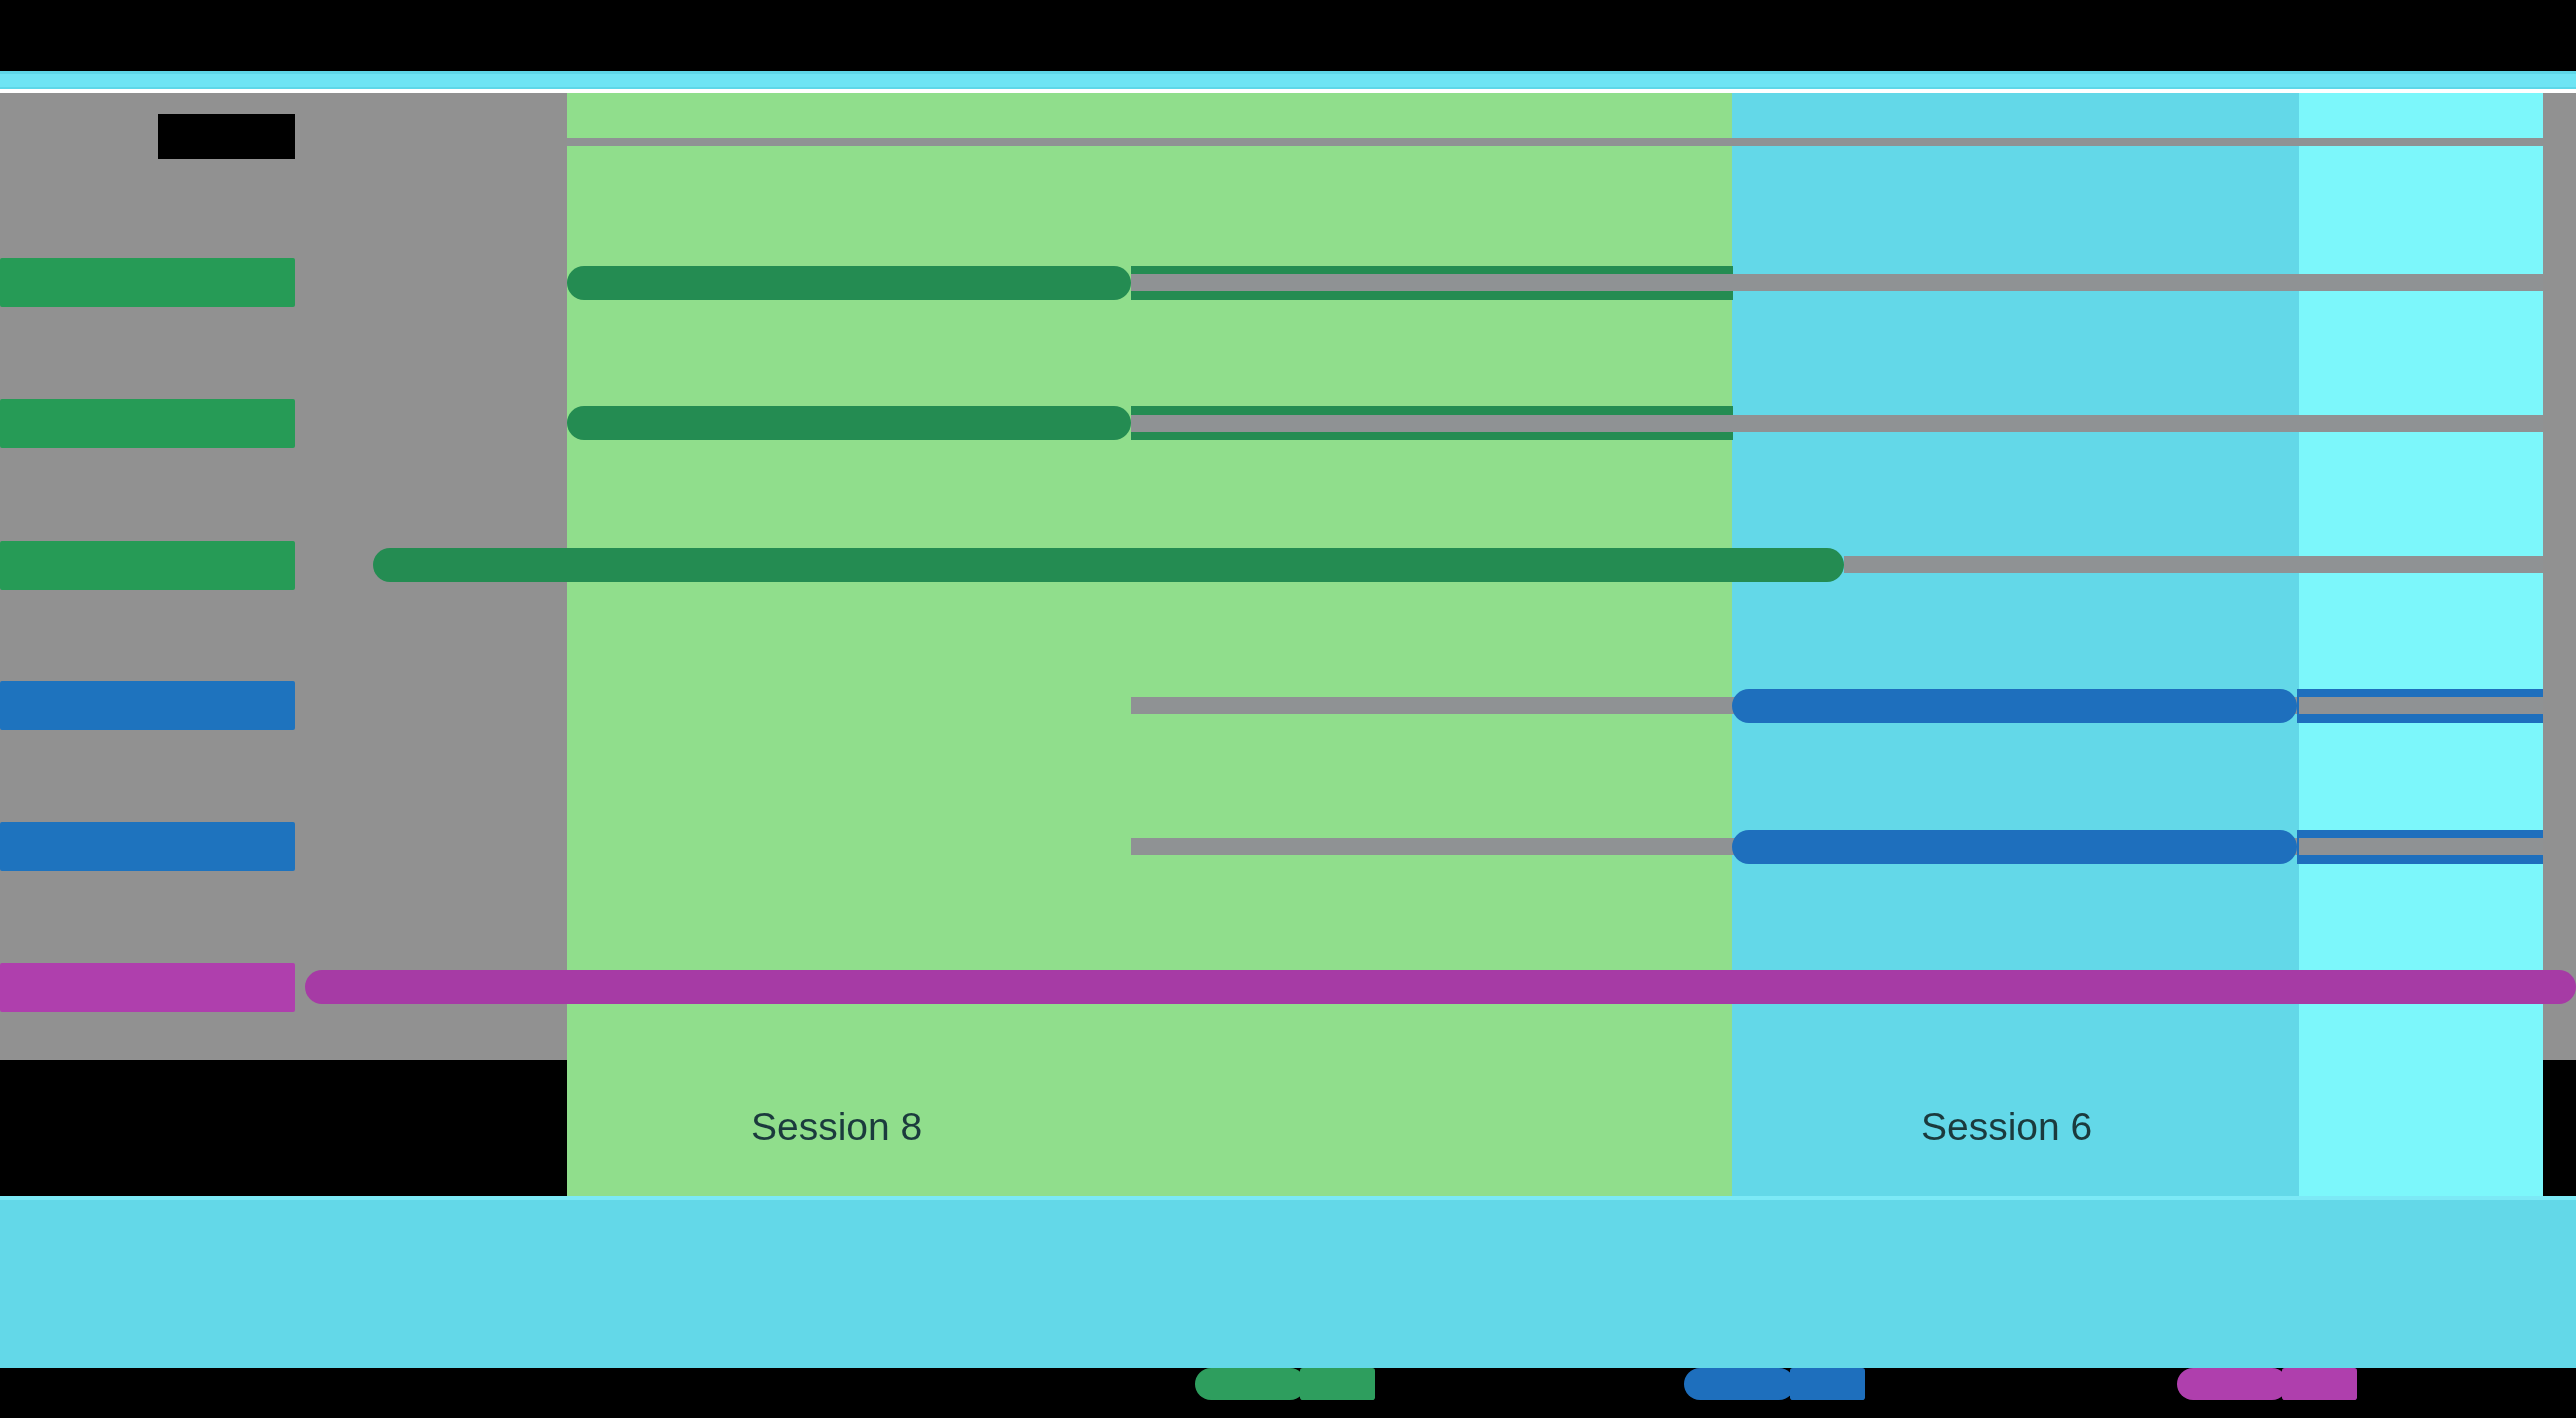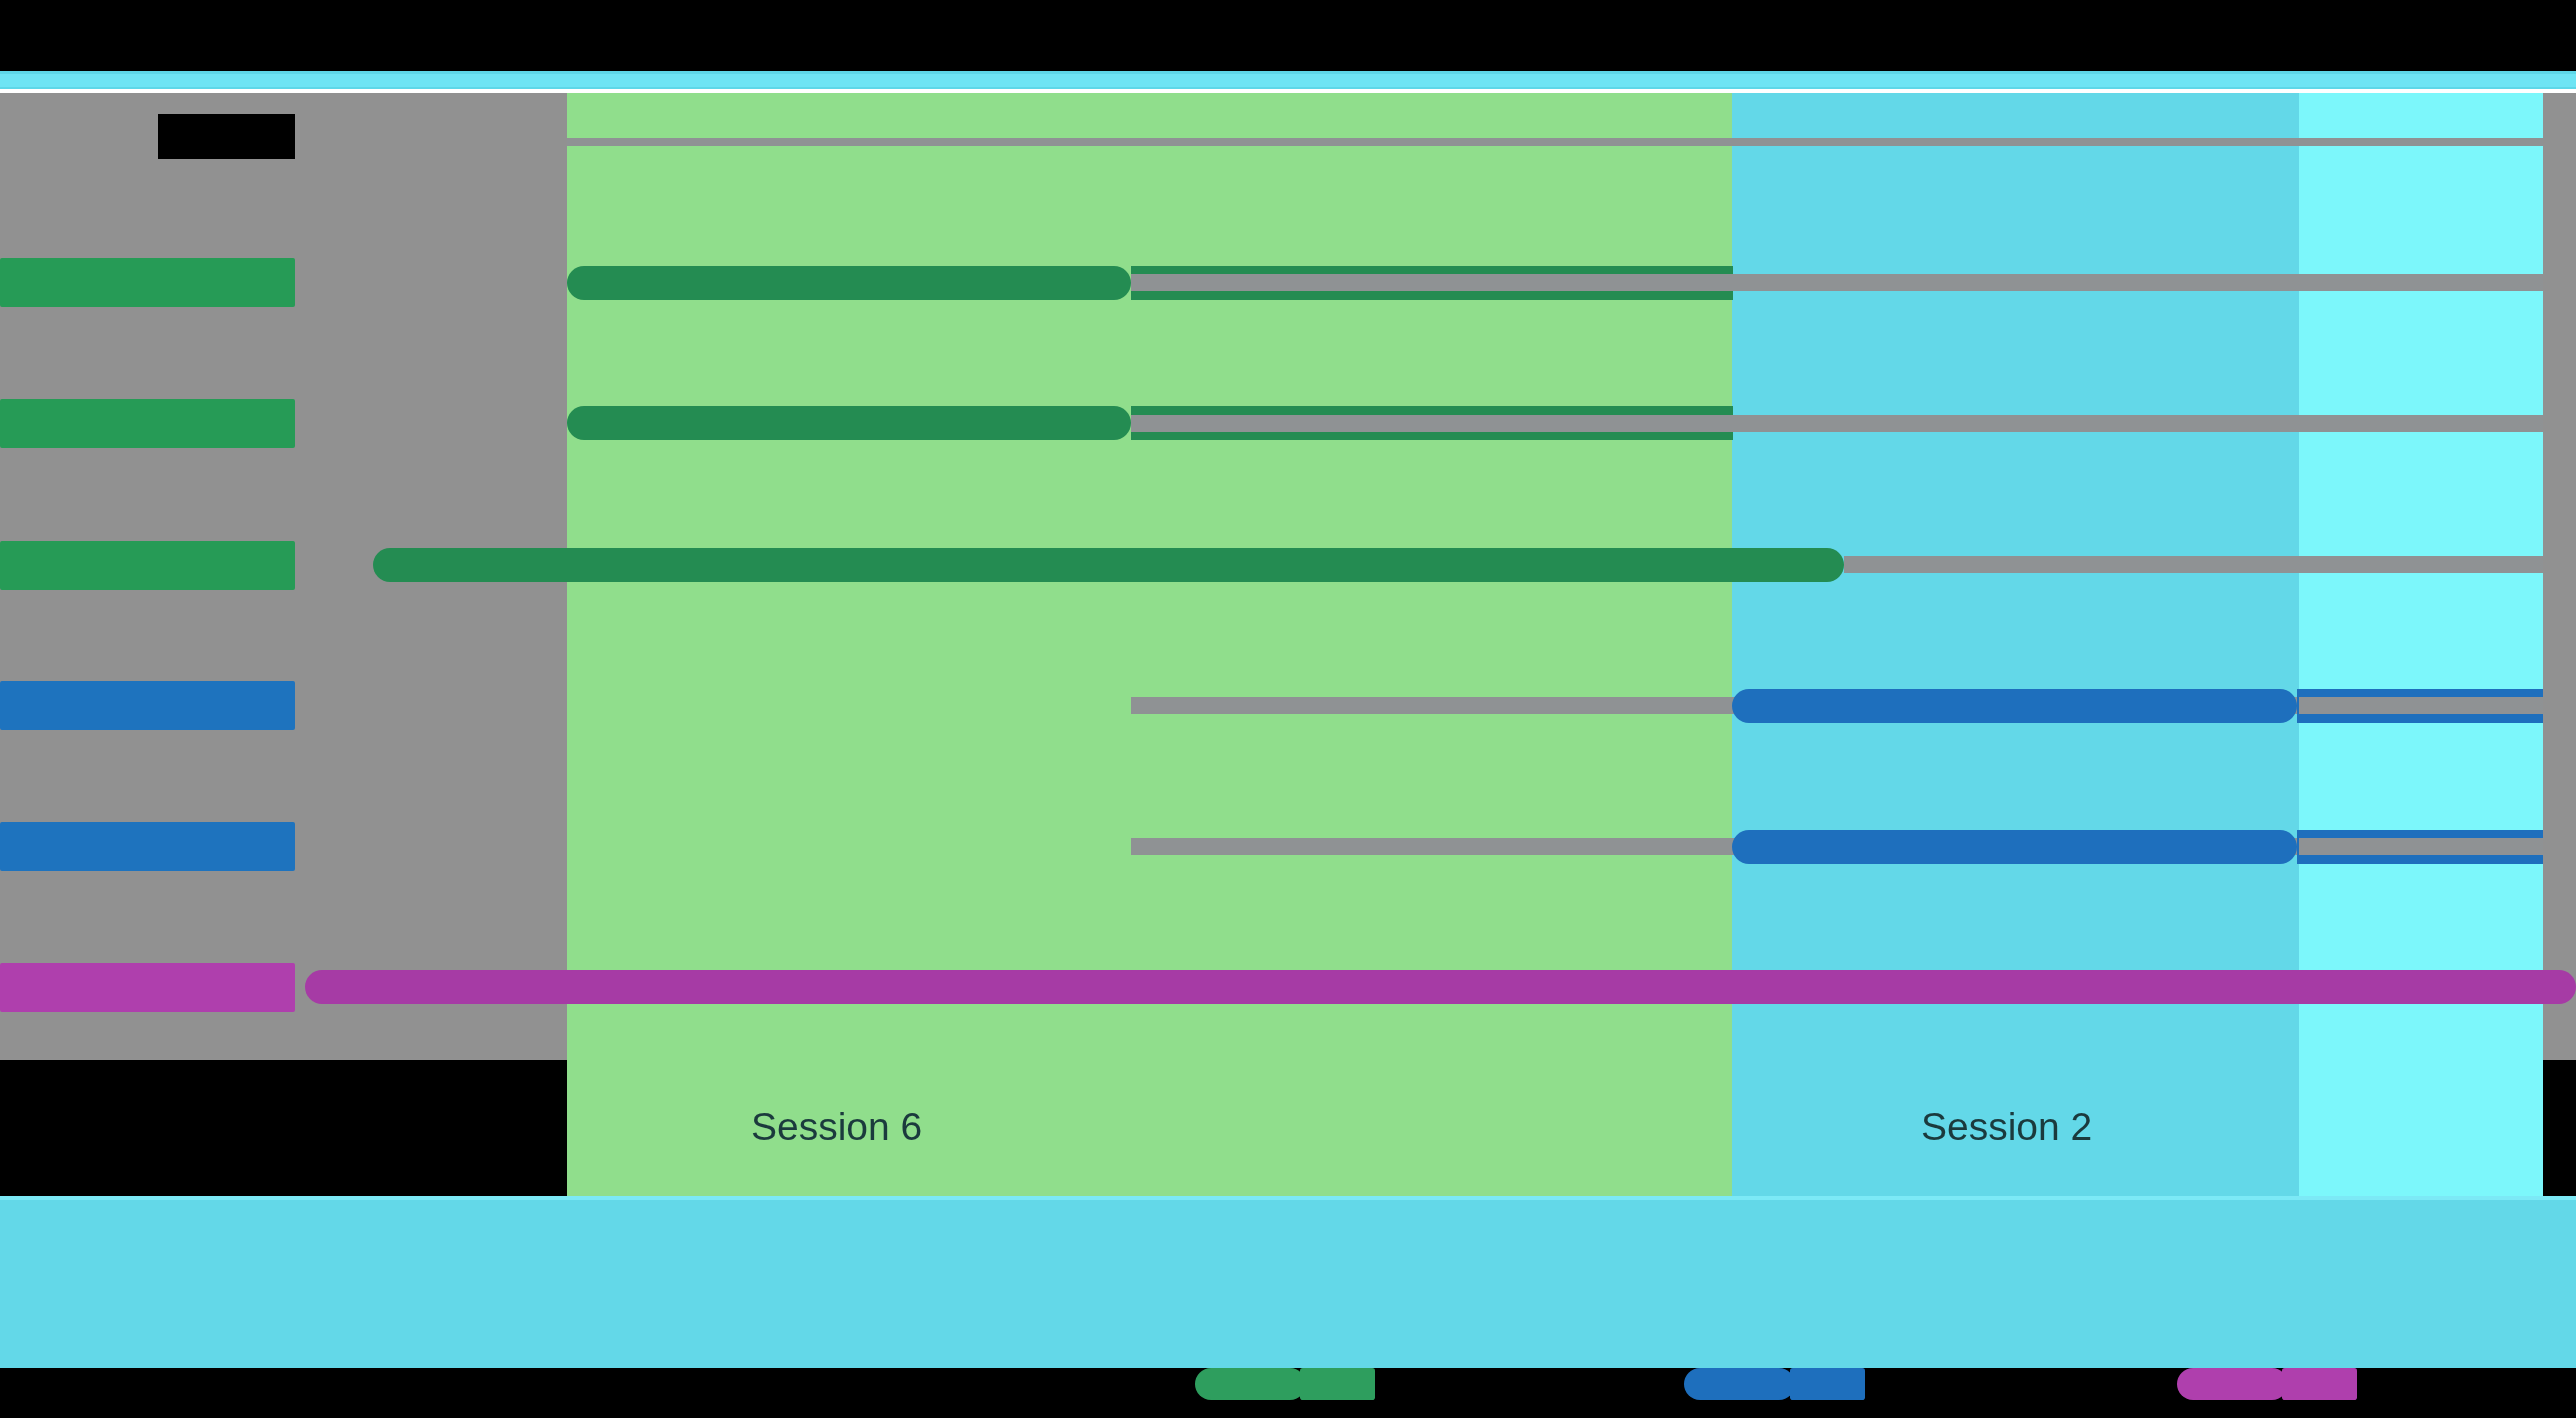--- a/index.html
+++ b/index.html
@@ -109,22 +109,22 @@
 
   <div class="label-chip blue" style="top:822px;width:295px;"></div>
   <div class="track" style="left:1131px;top:838px;width:1412px;"></div>
   <div class="bar-thin blue" style="left:2297px;top:830px;width:246px;height:34px;"></div>
   <div class="track" style="left:2299px;top:838px;width:244px;"></div>
   <div class="bar blue" style="left:1732px;top:830px;width:565px;"></div>
 
   <div class="label-chip magenta" style="top:963px;width:295px;"></div>
   <div class="bar magenta" style="left:305px;top:970px;width:2271px;"></div>
 
-  <div class="session-cap" style="left:751px;top:1107px;">Session 6</div>
-  <div class="session-cap" style="left:1921px;top:1107px;">Session 2</div>
+  <div class="session-cap" style="left:751px;top:1107px;">Session 8</div>
+  <div class="session-cap" style="left:1921px;top:1107px;">Session 6</div>
 
   <div class="footer-hair"></div>
   <div class="footer"></div>
 
   <div class="bottom-black"></div>
 
   <div class="legend-sw green" style="left:1195px;width:111px;"></div>
   <div class="legend-label green" style="left:1300px;width:75px;"></div>
 
   <div class="legend-sw blue" style="left:1684px;width:111px;"></div>

